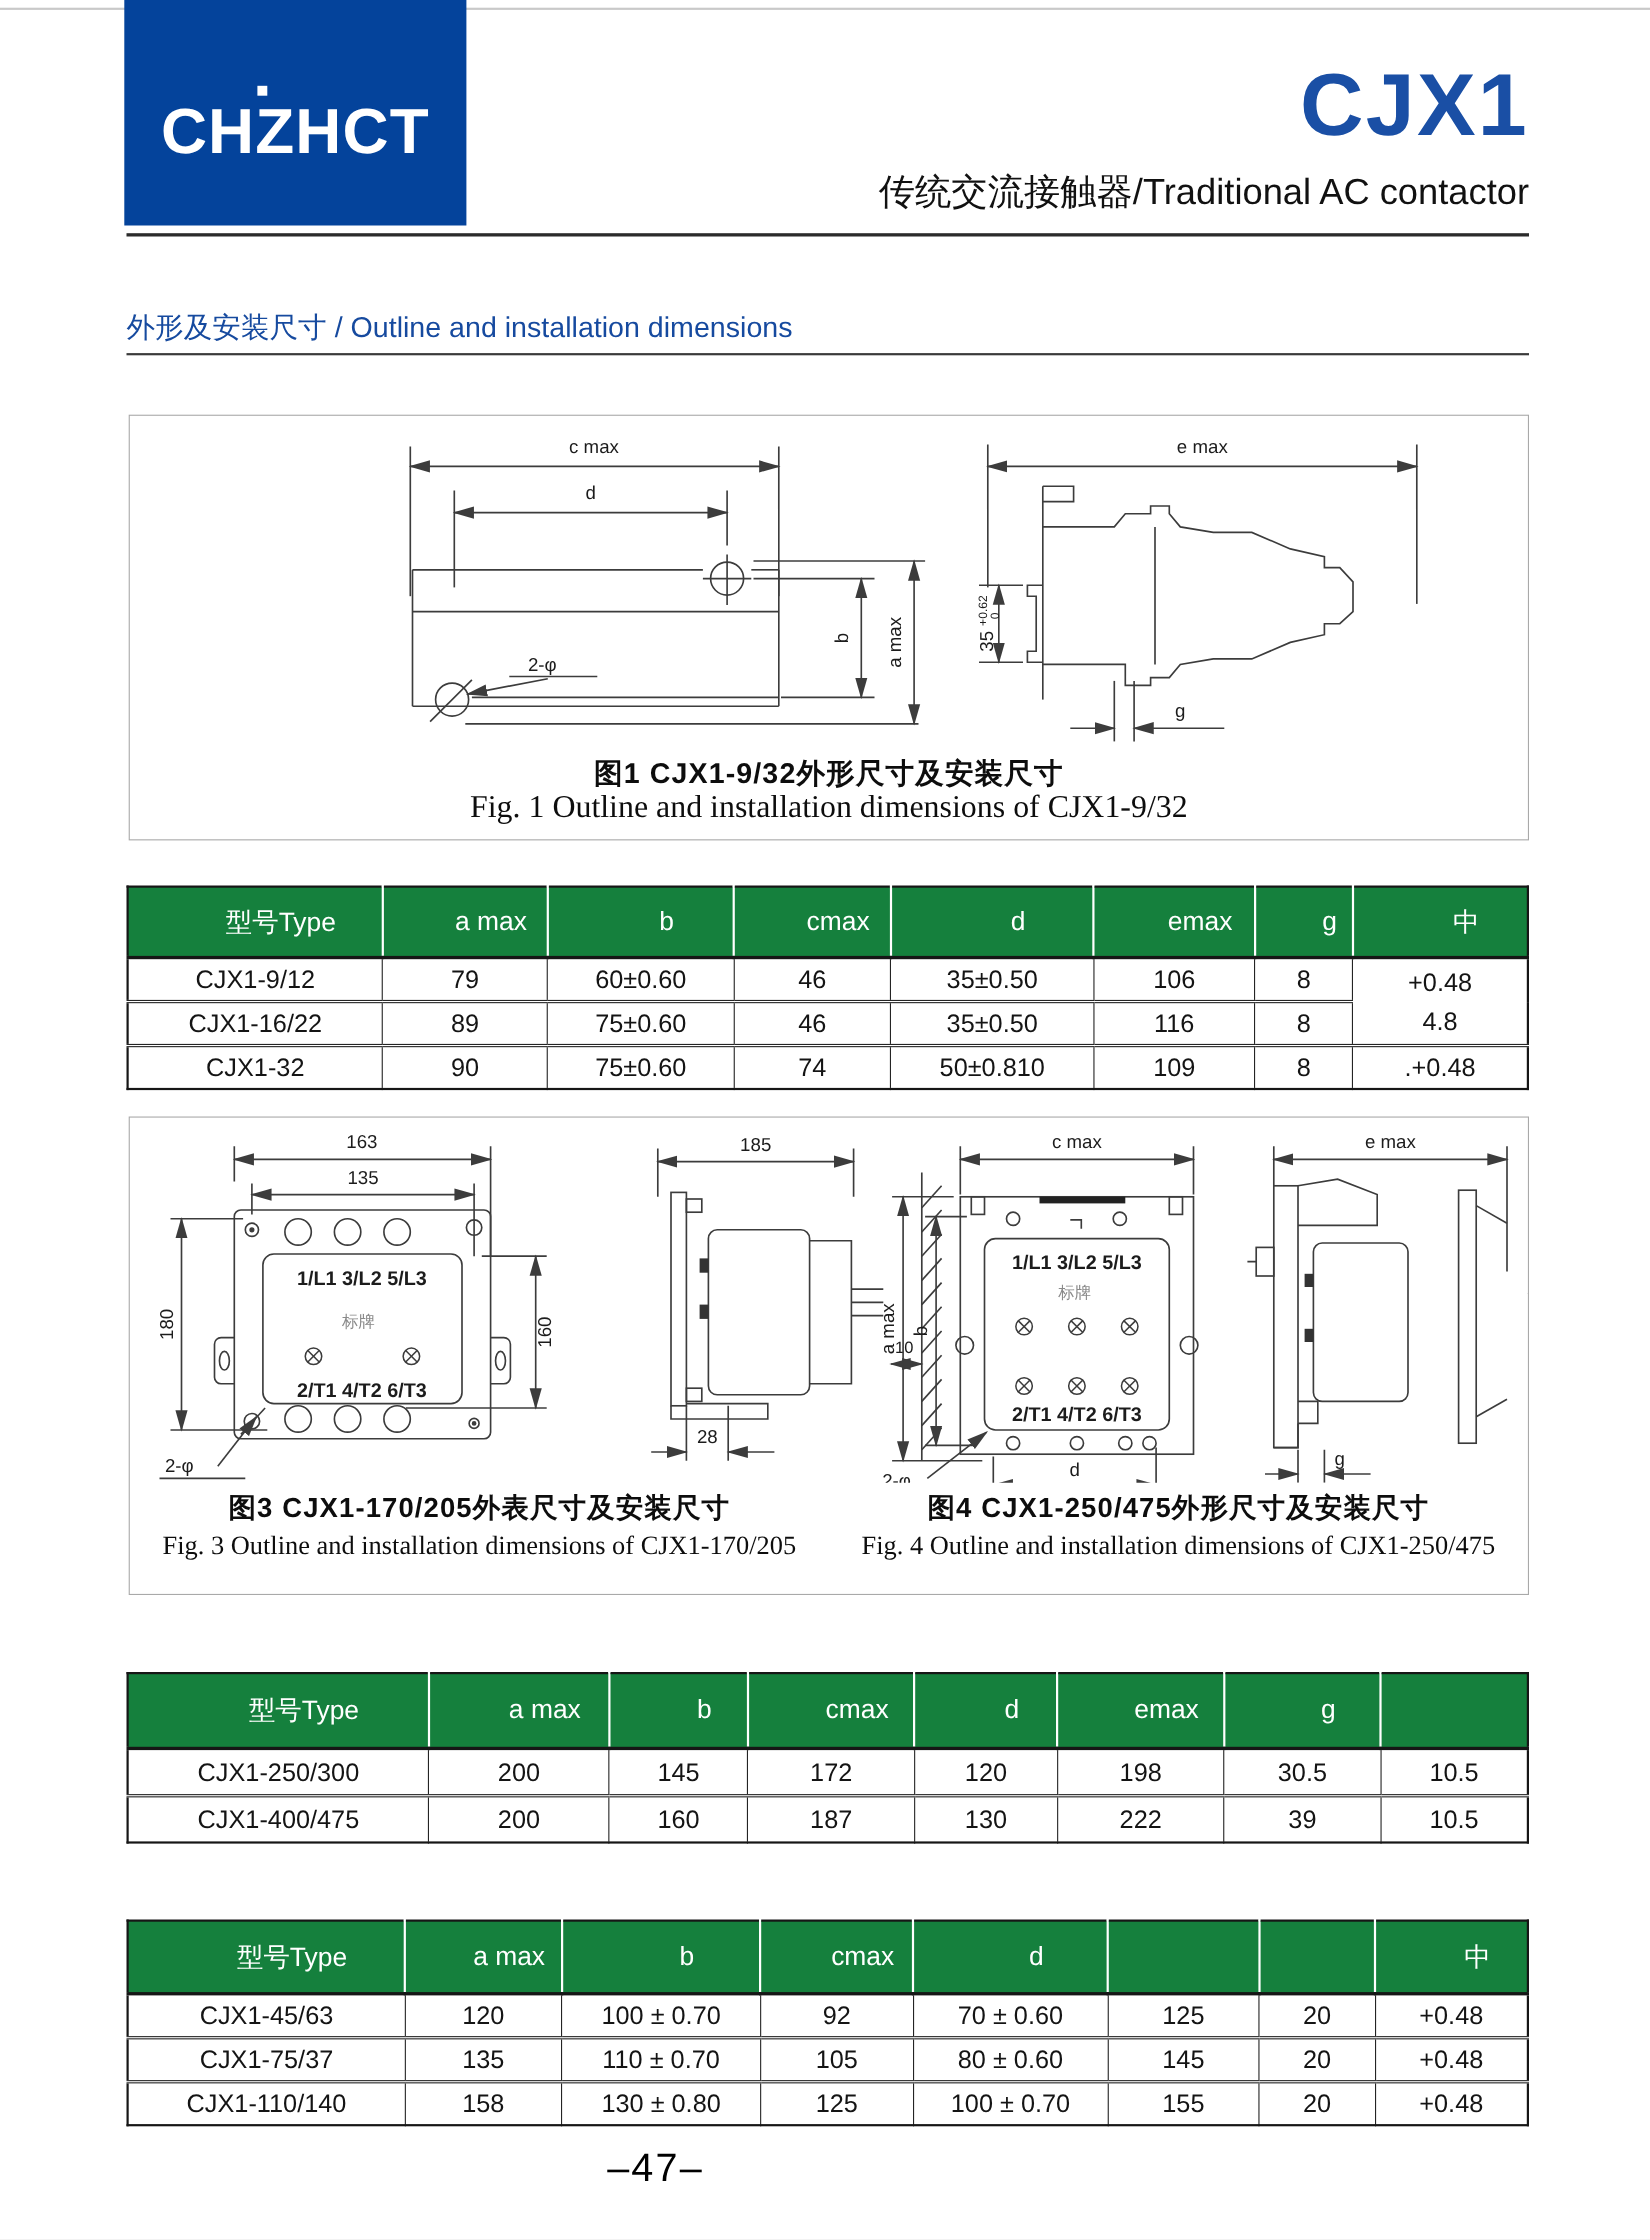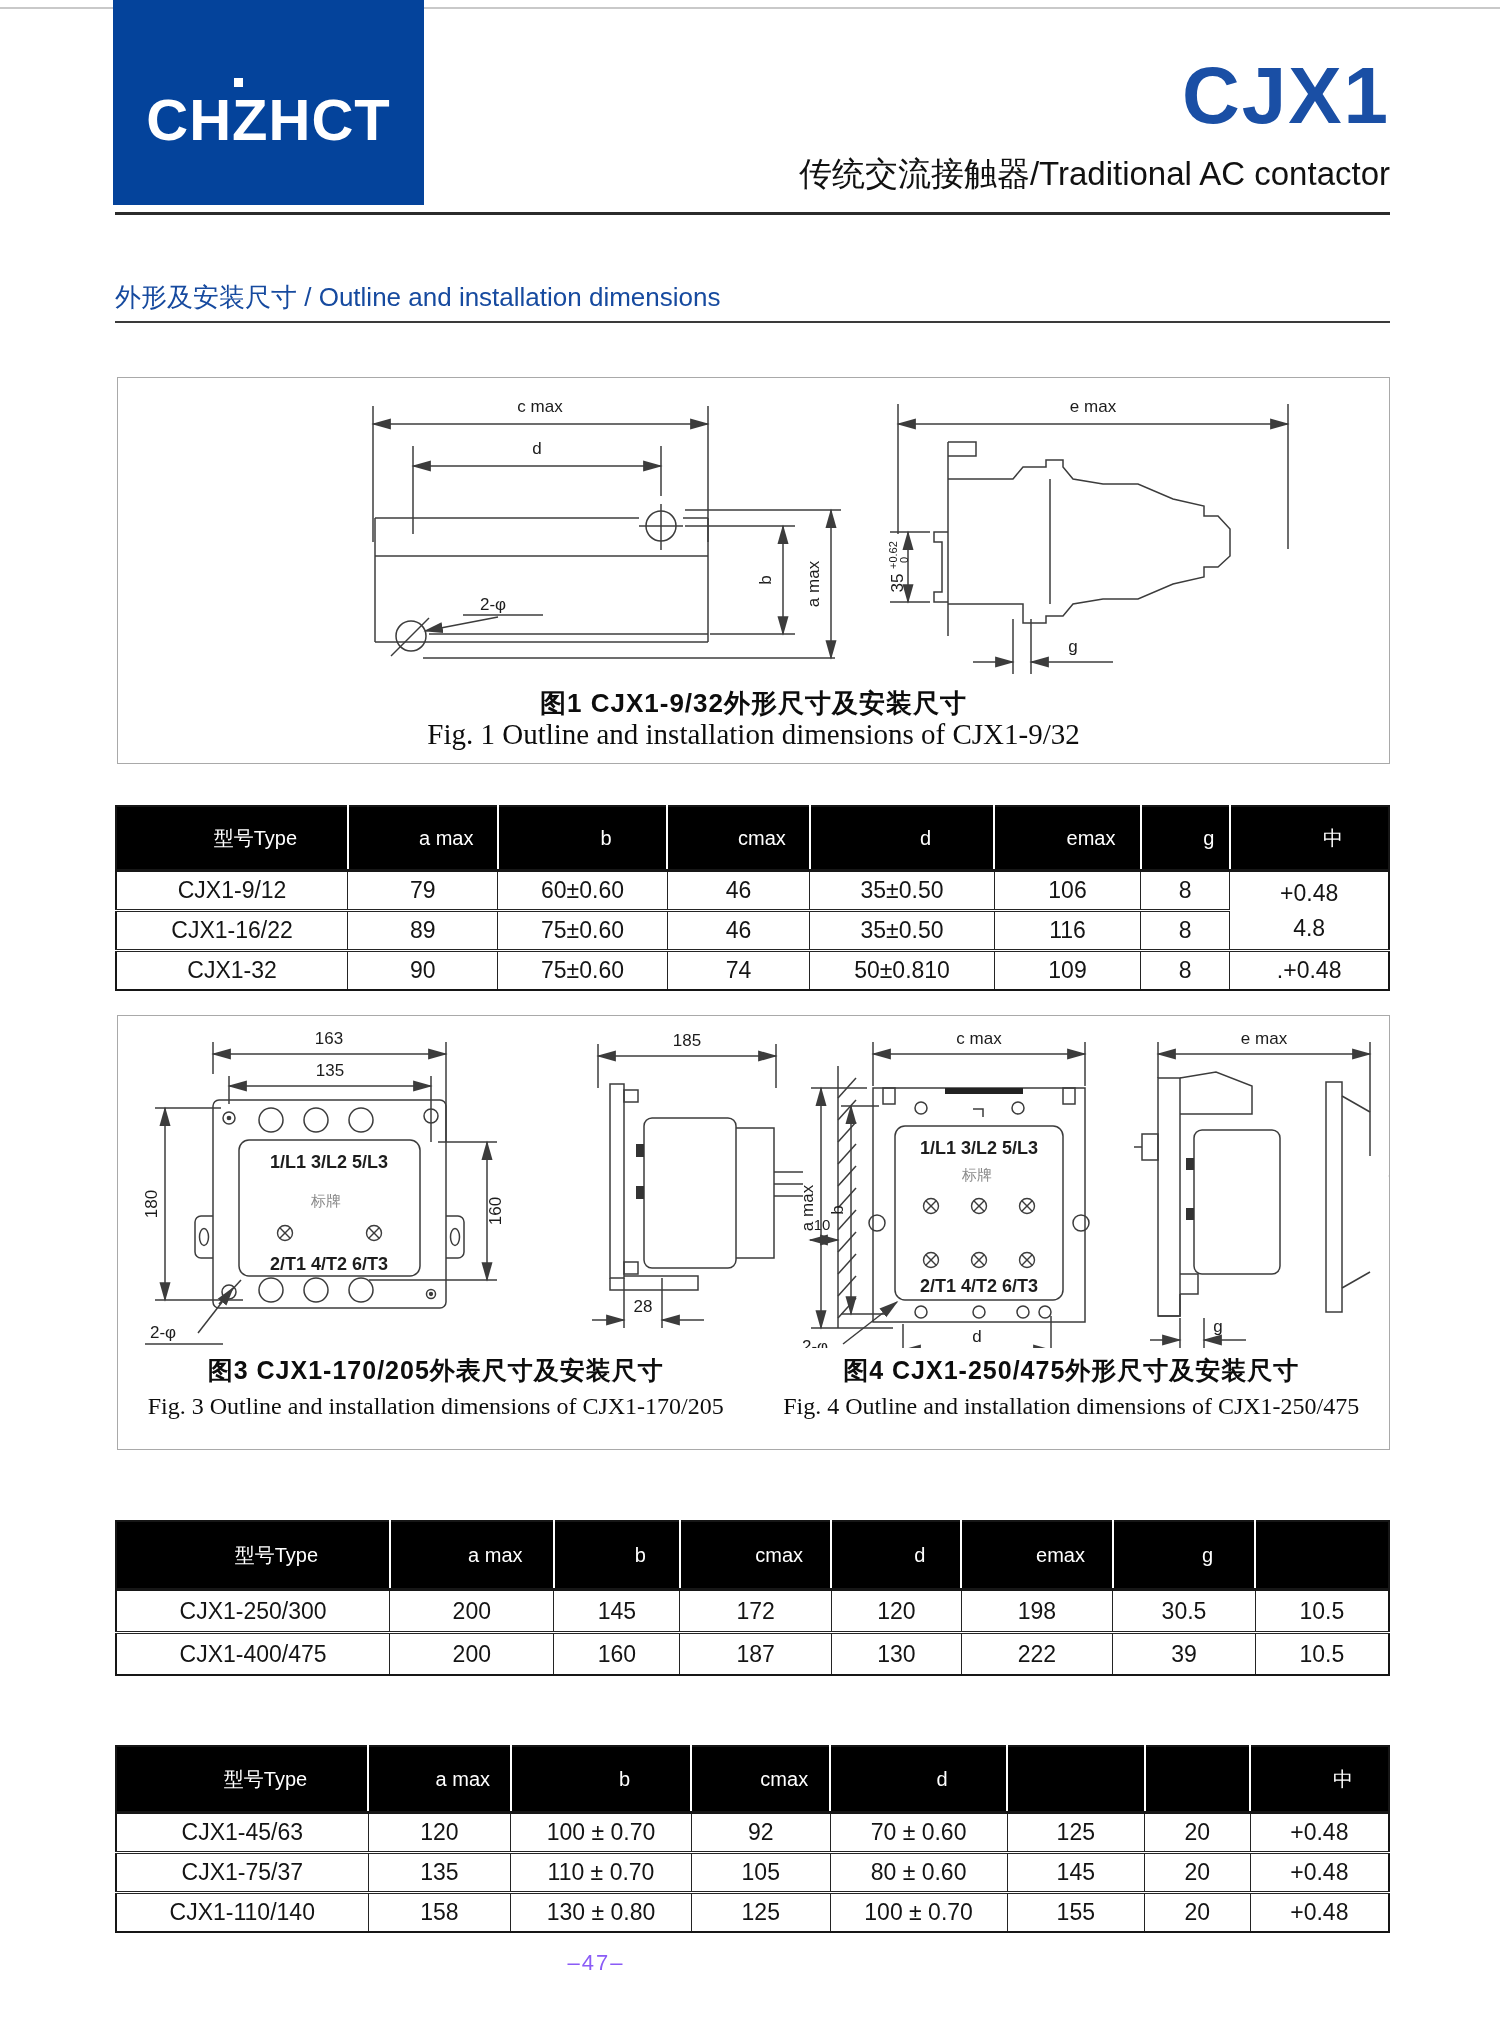--- a/index.html
+++ b/index.html
@@ -32,37 +32,37 @@
 
   svg text{stroke:none;fill:#1c1c1c;font-family:"Liberation Sans",sans-serif;}
   svg .lbl{text-anchor:middle;font-size:17px;}
   svg .sm{text-anchor:middle;font-size:15px;}
   svg .term{text-anchor:middle;font-size:18px;font-weight:600;}
   svg .plate{text-anchor:middle;font-size:15px;fill:#8a8a8a;}
 
   
   .dtable{position:absolute;border-collapse:collapse;table-layout:fixed;background:#fff;
           border:2px solid #161616;}
-  .dtable th{background:#000000;color:#fff;font-weight:400;font-size:20px;
+  .dtable th{background:#15803d;color:#fff;font-weight:400;font-size:24px;
              border-right:2px solid #fff;padding-left:48px;}
   .dtable th:last-child{border-right:none;}
   .dtable thead tr{border-bottom:3px solid #161616;}
   .dtable td{font-size:23px;text-align:center;color:#141414;border-left:1.5px solid #242424;}
   .dtable td:first-child{border-left:none;}
   .dtable tbody tr + tr td{border-top:3px double #242424;}
   #table1{top:805px;left:115px;width:1275px;}
   #table1 th{height:60px;} #table1 td{height:35px;}
   #table2{top:1520px;left:115px;width:1275px;}
   #table2 th{height:64px;} #table2 td{height:38px;}
   #table3{top:1745px;left:115px;width:1275px;}
   #table3 th{height:62px;} #table3 td{height:35px;}
   #table1 td.merged{vertical-align:middle;}
   #table1 td.merged div{height:35px;line-height:35px;}
 
-  #page-num{top:1950px;left:0;width:1192px;text-align:center;font-size:22px;color:#8b5cf6;letter-spacing:2px;}
+  #page-num{top:1950px;left:0;width:1192px;text-align:center;font-size:36px;color:#000000;letter-spacing:2px;}
 </style>
 </head>
 <body>
 
 <div id="page">
 
   <div id="top-line" class="abs"></div>
 
   <div id="logo" class="abs">
     <div id="logo-text">CHZHCT</div>

